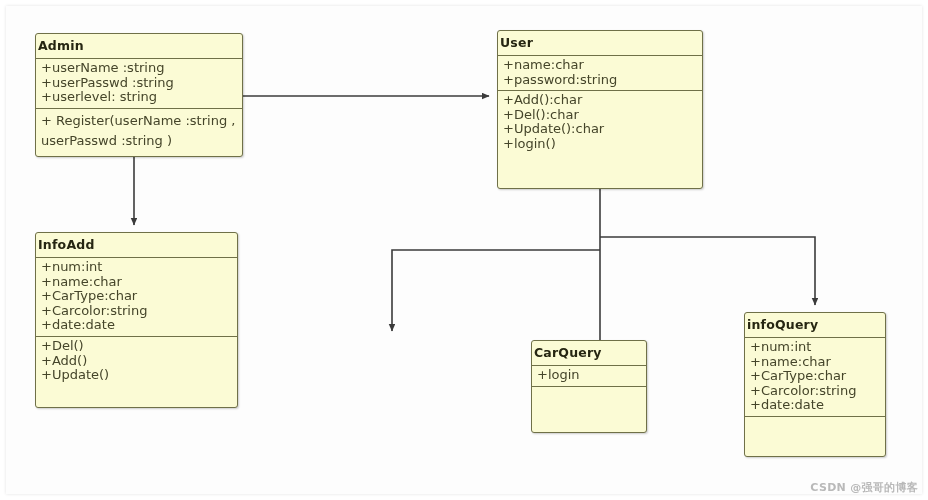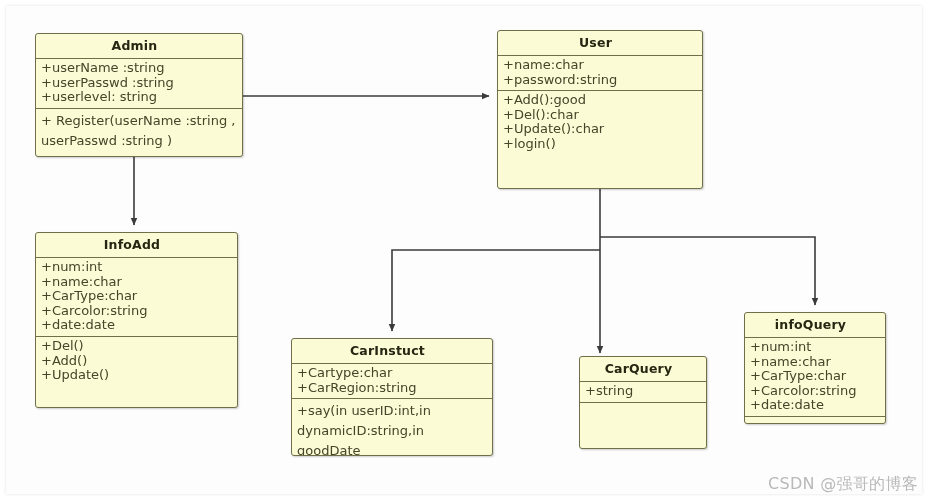--- a/index.html
+++ b/index.html
@@ -40,21 +40,20 @@
     position: absolute;
     background: #fbfbd5;
     border: 1.6px solid #6f7048;
     border-radius: 3px;
     box-sizing: border-box;
     box-shadow: 1px 1px 2px rgba(0,0,0,0.20);
     color: #3a3a22;
     overflow: hidden;
   }
   .uml-title {
-    text-align: center;
     font-weight: bold;
     font-size: 12.5px;
     padding: 4px 11px 5px 2px;
     letter-spacing: 0.2px;
     color: #262612;
   }
   .compartment {
     border-top: 1.6px solid #6f7048;
     padding: 2px 0 3px 0;
   }
@@ -69,24 +68,25 @@
     color: #45452a;
   }
   .member.wrap {
     line-height: 20px;
   }
 
   #watermark {
     position: absolute;
     right: 10px;
     bottom: 5px;
-    font-size: 16px;
+    font-size: 11px;
     color: #b9b9b9;
     letter-spacing: 0.3px;
     user-select: none;
+    font-weight: bold;
   }
 </style>
 </head>
 <body>
 
 <div id="canvas">
 
   <div id="page-frame"></div>
 
   <svg id="edges" viewBox="0 0 928 500" xmlns="http://www.w3.org/2000/svg">
@@ -130,21 +130,21 @@
     </div>
   </div>
 
   <div class="uml-class" style="left:497px; top:30px; width:206px; height:159px;">
     <div class="uml-title">User</div>
     <div class="compartment">
       <div class="member">+name:char</div>
       <div class="member">+password:string</div>
     </div>
     <div class="compartment">
-      <div class="member">+Add():good</div>
+      <div class="member">+Add():char</div>
       <div class="member">+Del():char</div>
       <div class="member">+Update():char</div>
       <div class="member">+login()</div>
     </div>
   </div>
 
   <div class="uml-class" style="left:35px; top:232px; width:203px; height:176px;">
     <div class="uml-title">InfoAdd</div>
     <div class="compartment">
       <div class="member">+num:int</div>
@@ -153,43 +153,30 @@
       <div class="member">+Carcolor:string</div>
       <div class="member">+date:date</div>
     </div>
     <div class="compartment">
       <div class="member">+Del()</div>
       <div class="member">+Add()</div>
       <div class="member">+Update()</div>
     </div>
   </div>
 
-  <div class="uml-class" style="left:291px; top:338px; width:202px; height:118px;">
-    <div class="uml-title">CarInstuct</div>
-    <div class="compartment">
-      <div class="member">+Cartype:char</div>
-      <div class="member">+CarRegion:string</div>
-    </div>
-    <div class="compartment">
-      <div class="member wrap">+say(in userID:int,in
-dynamicID:string,in goodDate
-:date,in Dyimg:string,in
-good:string )</div>
-    </div>
-  </div>
 
-  <div class="uml-class" style="left:531px; top:356px; width:128px; height:93px;margin-left:48px;">
+  <div class="uml-class" style="left:531px; top:340px; width:116px; height:93px;">
     <div class="uml-title">CarQuery</div>
     <div class="compartment">
-      <div class="member">+string</div>
+      <div class="member">+login</div>
     </div>
     <div class="compartment empty"></div>
   </div>
 
-  <div class="uml-class" style="left:744px; top:312px; width:142px; height:112px;">
+  <div class="uml-class" style="left:744px; top:312px; width:142px; height:145px;">
     <div class="uml-title">infoQuery</div>
     <div class="compartment">
       <div class="member">+num:int</div>
       <div class="member">+name:char</div>
       <div class="member">+CarType:char</div>
       <div class="member">+Carcolor:string</div>
       <div class="member">+date:date</div>
     </div>
     <div class="compartment empty"></div>
   </div>

